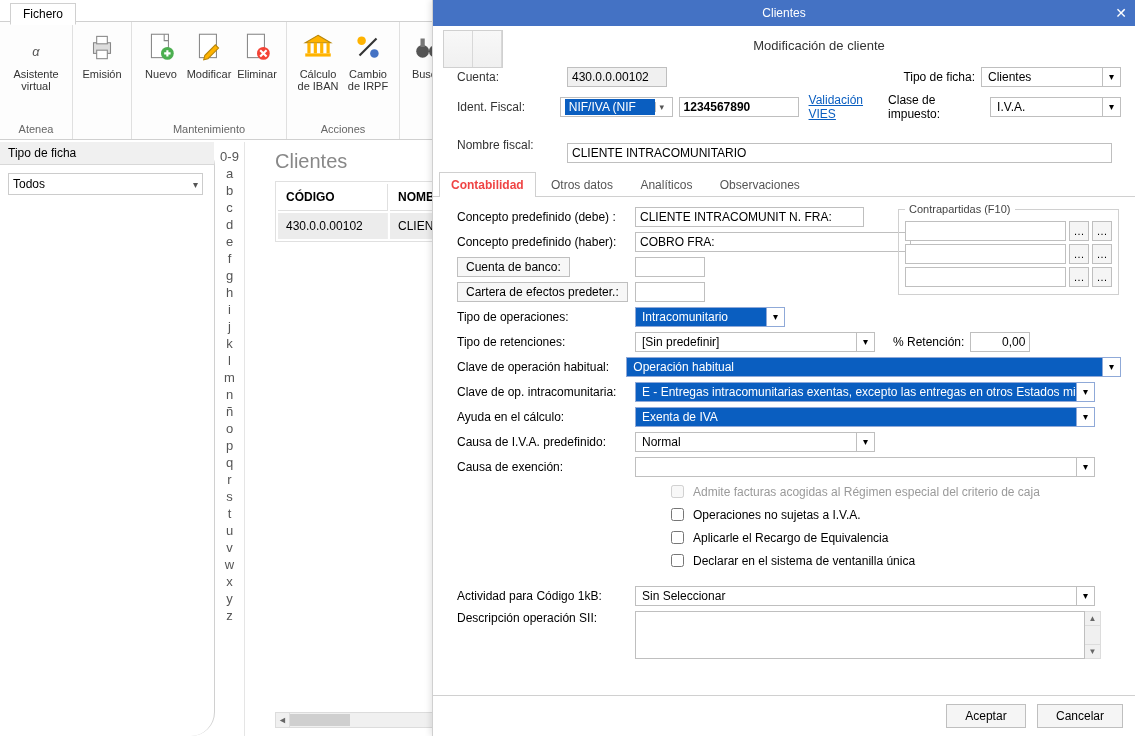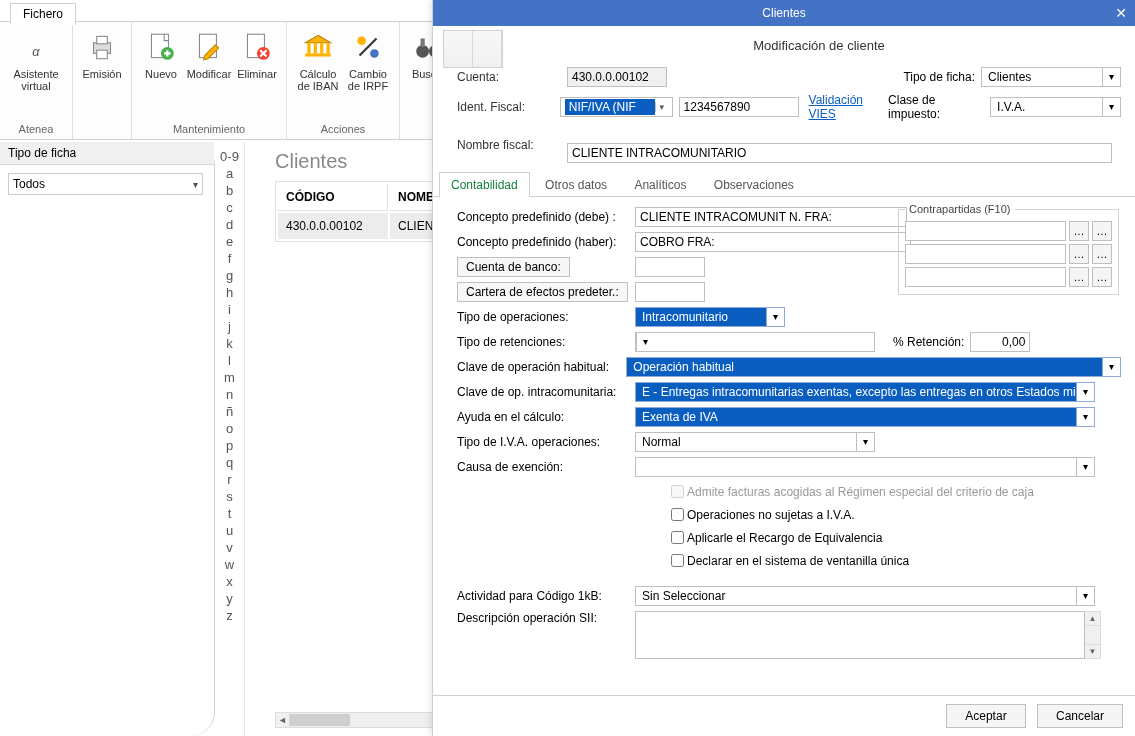--- a/index.html
+++ b/index.html
@@ -54,40 +54,40 @@
 .row .lbl-r { margin-left:auto; padding-right:6px;}
 input.tf, select.tf, .combo { border:1px solid #bfbfbf; padding:2px 4px; height:20px; background:#fff;}
 .combo { display:inline-flex; align-items:center; justify-content:space-between;}
 .combo .sel { background:#0a5ec0; color:#fff; padding:0 4px; display:inline-block; height:16px; line-height:16px; overflow:hidden;}
 .combo .dd { border-left:1px solid #bfbfbf; width:16px; text-align:center; font-size:9px; color:#555;}
 .link { color:#0a5ec0; text-decoration:underline; cursor:pointer;}
 
 
 .dlg-tabs { border-bottom:1px solid #d0d0d0; margin-top:8px; padding-left:6px;}
 .dlg-tabs span { display:inline-block; padding:5px 11px; border:1px solid transparent; border-bottom:none; color:#555; position:relative; top:1px;}
-.dlg-tabs span.active { border-color:#d0d0d0; background:#fff; color:#15803d;}
+.dlg-tabs span.active { border-color:#d0d0d0; background:#fff; color:#ef4444;font-weight:bold;}
 
 .section { padding: 10px 14px 0 24px; position:relative;}
 .frow { display:flex; align-items:center; margin-bottom:5px;}
 .frow .lab { width:178px;}
 .btn-small { border:1px solid #bfbfbf; background:#f7f7f7; padding:2px 8px; display:inline-block;}
 input.val { border:1px solid #bfbfbf; height:20px; padding:2px 4px;}
 .fieldset { position:absolute; right:14px; top:6px; width:150px; border:1px solid #d0d0d0; padding:6px 6px 4px 6px;}
 .fieldset legend{ font-size:11px; color:#444; padding:0 4px;}
 .fs-row{ display:flex; gap:3px; margin-bottom:3px;}
 .fs-row input{ flex:1; border:1px solid #bfbfbf; height:20px;}
 .sq-btn{ width:20px; height:20px; border:1px solid #bfbfbf; background:#f5f5f5; text-align:center; line-height:18px; font-size:11px;}
 .sel-hl { display:flex; border:1px solid #8fa9d8;}
 .sel-hl .txt{ flex:1; background:#0a5ec0; color:#fff; padding:2px 6px; white-space:nowrap; overflow:hidden;}
 .sel-hl .dd{ width:18px; border-left:1px solid #8fa9d8; text-align:center; font-size:10px; line-height:18px;}
 .sel-plain { display:flex; border:1px solid #bfbfbf;}
 .sel-plain .txt{ flex:1; padding:2px 6px;}
 .sel-plain .dd{ width:18px; border-left:1px solid #bfbfbf; text-align:center; font-size:10px; line-height:18px;}
 
-.chk { display:flex; align-items:center; gap:0; margin-bottom:4px; margin-left:210px;}
+.chk { display:flex; align-items:center; gap:6px; margin-bottom:4px; margin-left:210px;}
 .chk input{ width:13px;height:13px;}
 .chk.dis { color:#9a9a9a;}
 
 textarea.sii{ width:450px; height:48px; border:1px solid #bfbfbf; resize:none;}
 .vscroll{ display:inline-block; width:16px; height:48px; border:1px solid #dcdcdc; border-left:none; background:#f0f0f0; vertical-align:top; position:relative;}
 .vscroll .a{position:absolute;left:0;right:0;text-align:center;font-size:8px;color:#666;}
 .vscroll .a.u{top:0;border-bottom:1px solid #dcdcdc;height:14px;line-height:14px;}
 .vscroll .a.d{bottom:0;border-top:1px solid #dcdcdc;height:14px;line-height:14px;}
 
 .dlg-footer{ position:absolute; bottom:0; left:0; right:0; border-top:1px solid #d0d0d0; padding:8px 12px; text-align:right; background:#fff;}
@@ -284,21 +284,21 @@
         <span class="txt">Clientes</span>
           <span class="dd">▾</span>
       </div>
     </div>
     <div class="row">
       <label>Ident. Fiscal:</label>
       <div class="combo" style="width:120px;">
         <span class="sel">NIF/IVA (NIF operad</span>
           <span class="dd">▾</span>
       </div>
-      <input class="tf" style="width: 120px; margin-left: 6px;" value="1234567890">
+      <input class="tf" style="width: 120px; margin-left: 6px; font-weight: bold;" value="1234567890">
       <span class="link" style="margin-left:10px;">Validación VIES</span>
       <span class="lbl-r">Clase de impuesto:</span>
       <div class="sel-plain" style="width:140px;">
         <span class="txt">I.V.A.</span>
           <span class="dd">▾</span>
       </div>
     </div>
     <div class="row">
       <label>Nombre fiscal:</label>
       <input class="tf" style="width: 545px; margin-top: 16px;" value="CLIENTE INTRACOMUNITARIO">
@@ -327,21 +327,21 @@
         </div>
       <div class="fs-row">
           <input style="">
           <span class="sq-btn">…</span>
           <span class="sq-btn">…</span>
         </div>
     </fieldset>
 
     <div class="frow">
         <span class="lab">Concepto predefinido (debe) :</span>
-        <input class="val" style="width: 272px;" value="CLIENTE INTRACOMUNIT N. FRA:">
+        <input class="val" style="width: 229px;" value="CLIENTE INTRACOMUNIT N. FRA:">
       </div>
     <div class="frow">
         <span class="lab">Concepto predefinido (haber):</span>
         <input class="val" style="width: 276px;" value="COBRO FRA:">
       </div>
     <div class="frow">
         <span class="lab"><span class="btn-small">Cuenta de banco:</span></span>
         <input class="val" style="width: 70px;">
       </div>
     <div class="frow">
@@ -352,20 +352,21 @@
     <div class="frow">
         <span class="lab">Tipo de operaciones:</span>
       <div class="sel-hl" style="width:150px;">
           <span class="txt">Intracomunitario</span>
           <span class="dd">▾</span>
         </div>
     </div>
     <div class="frow">
         <span class="lab">Tipo de retenciones:</span>
       <div class="sel-plain" style="width:240px;">
+          <span class="txt">[Sin predefinir]</span>
           <span class="dd">▾</span>
         </div>
       <span style="margin-left:18px;">% Retención:</span>
       <input class="val" style="width: 60px; text-align: right; margin-left: 6px;" value="0,00">
     </div>
     <div class="frow">
         <span class="lab">Clave de operación habitual:</span>
       <div class="sel-hl" style="width:520px;">
           <span class="txt">Operación habitual</span>
           <span class="dd">▾</span>
@@ -379,21 +380,21 @@
         </div>
     </div>
     <div class="frow">
         <span class="lab">Ayuda en el cálculo:</span>
       <div class="sel-hl" style="width:460px;">
           <span class="txt">Exenta de IVA</span>
           <span class="dd">▾</span>
         </div>
     </div>
     <div class="frow">
-        <span class="lab">Tipo de I.V.A. operaciones:</span>
+        <span class="lab">Causa de I.V.A. predefinido:</span>
       <div class="sel-plain" style="width:240px;">
           <span class="txt">Normal</span>
           <span class="dd">▾</span>
         </div>
     </div>
     <div class="frow">
         <span class="lab">Causa de exención:</span>
       <div class="sel-plain" style="width:460px;">
           <span class="txt"></span>
           <span class="dd">▾</span>

